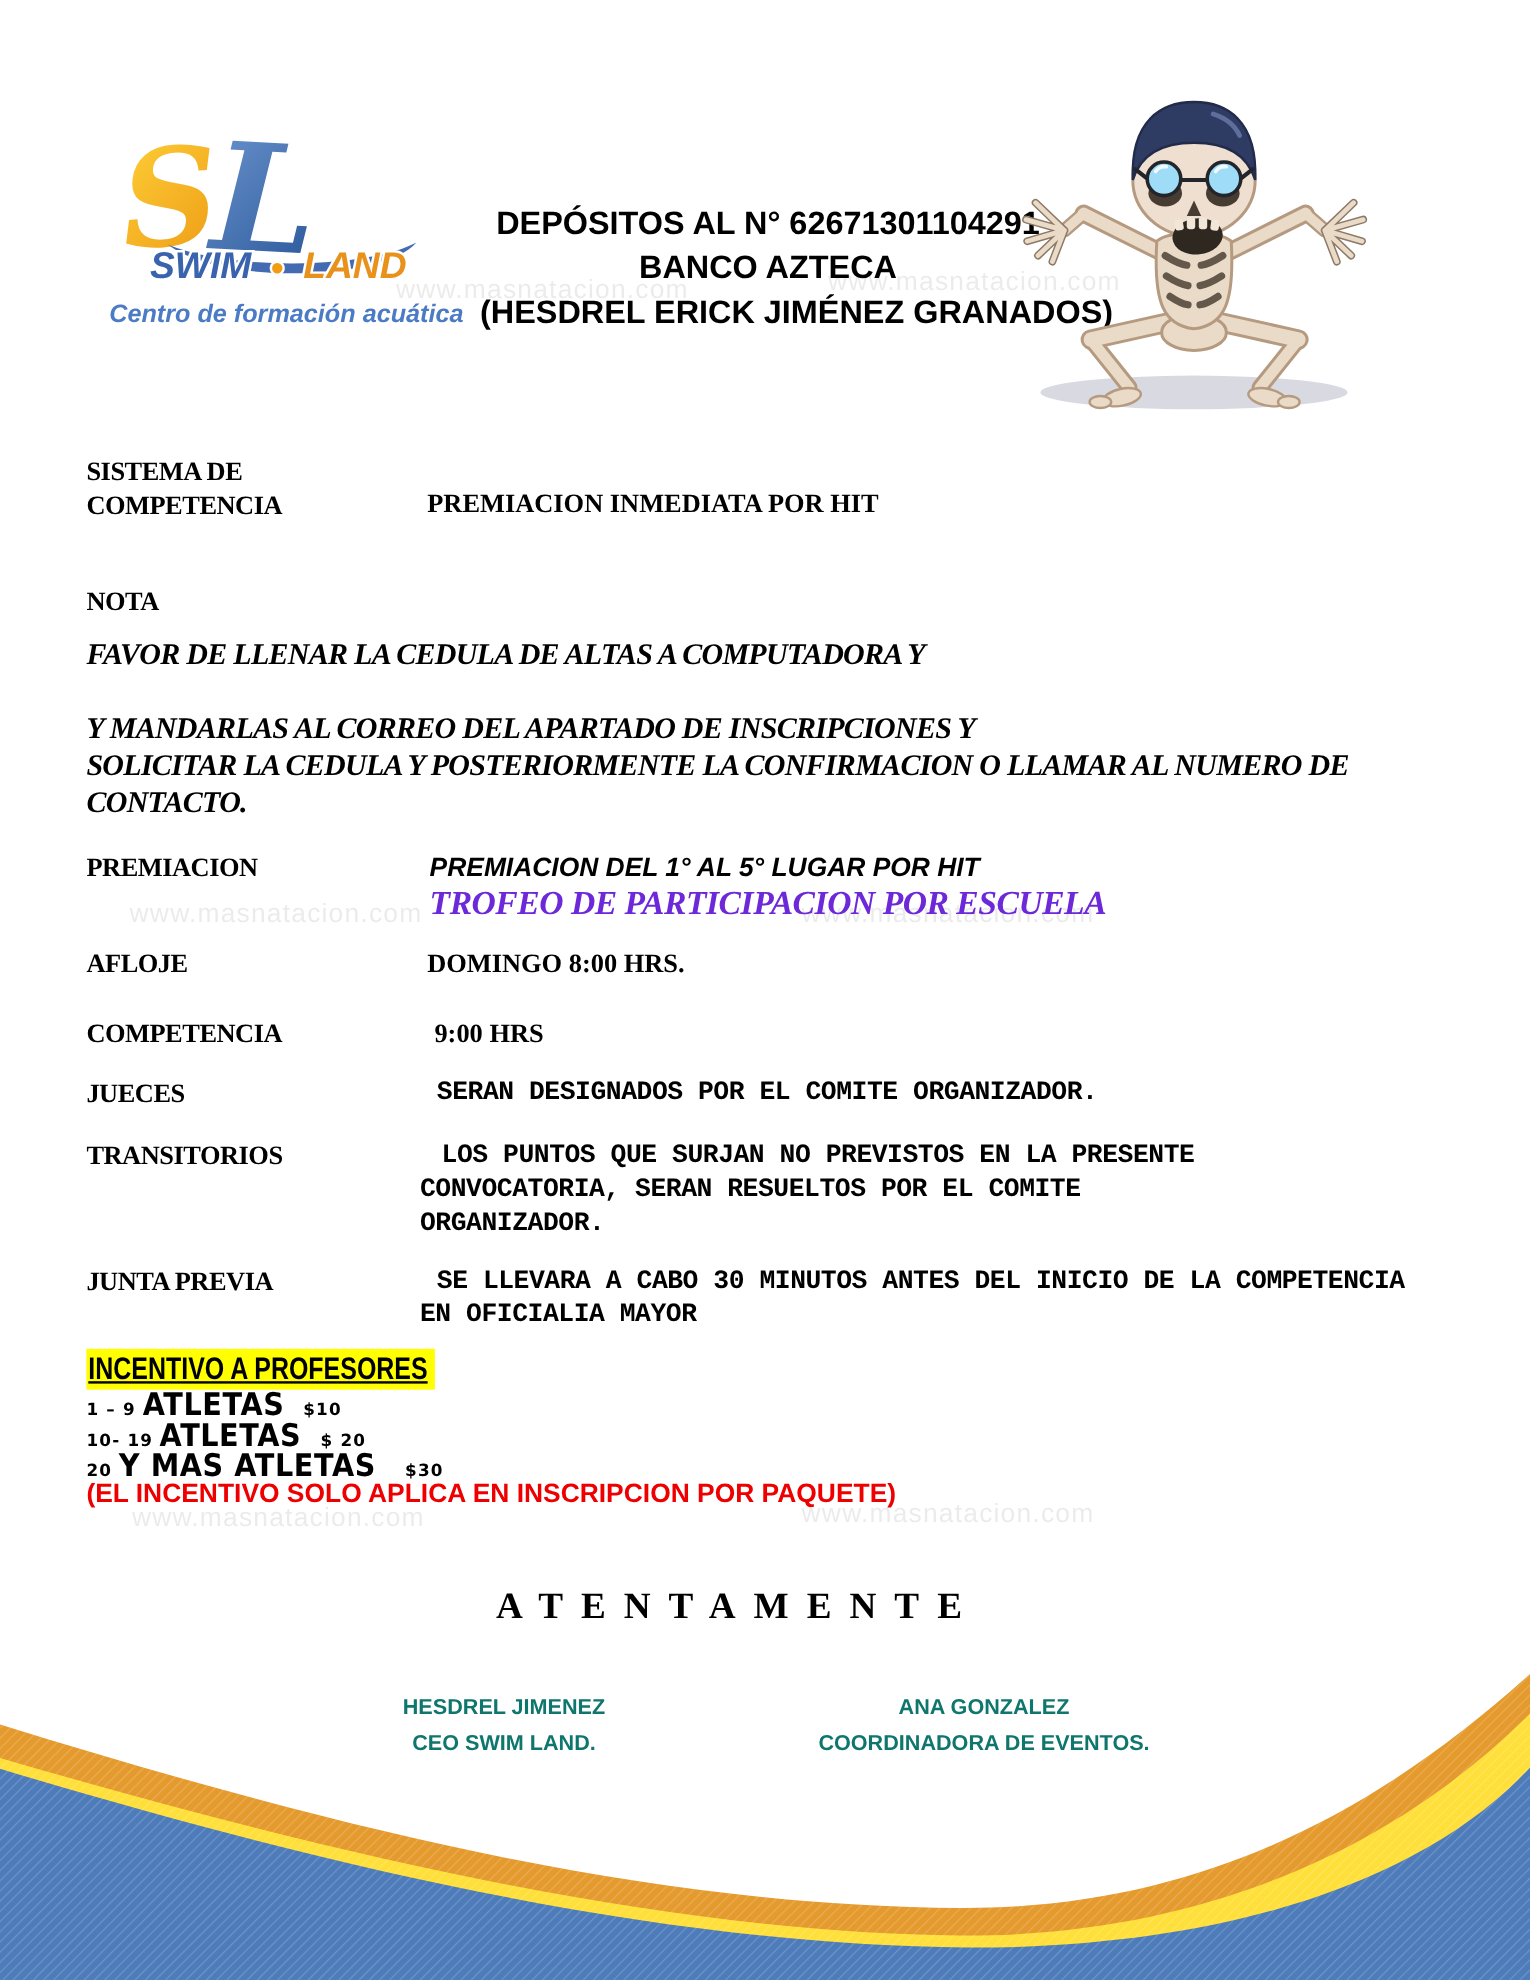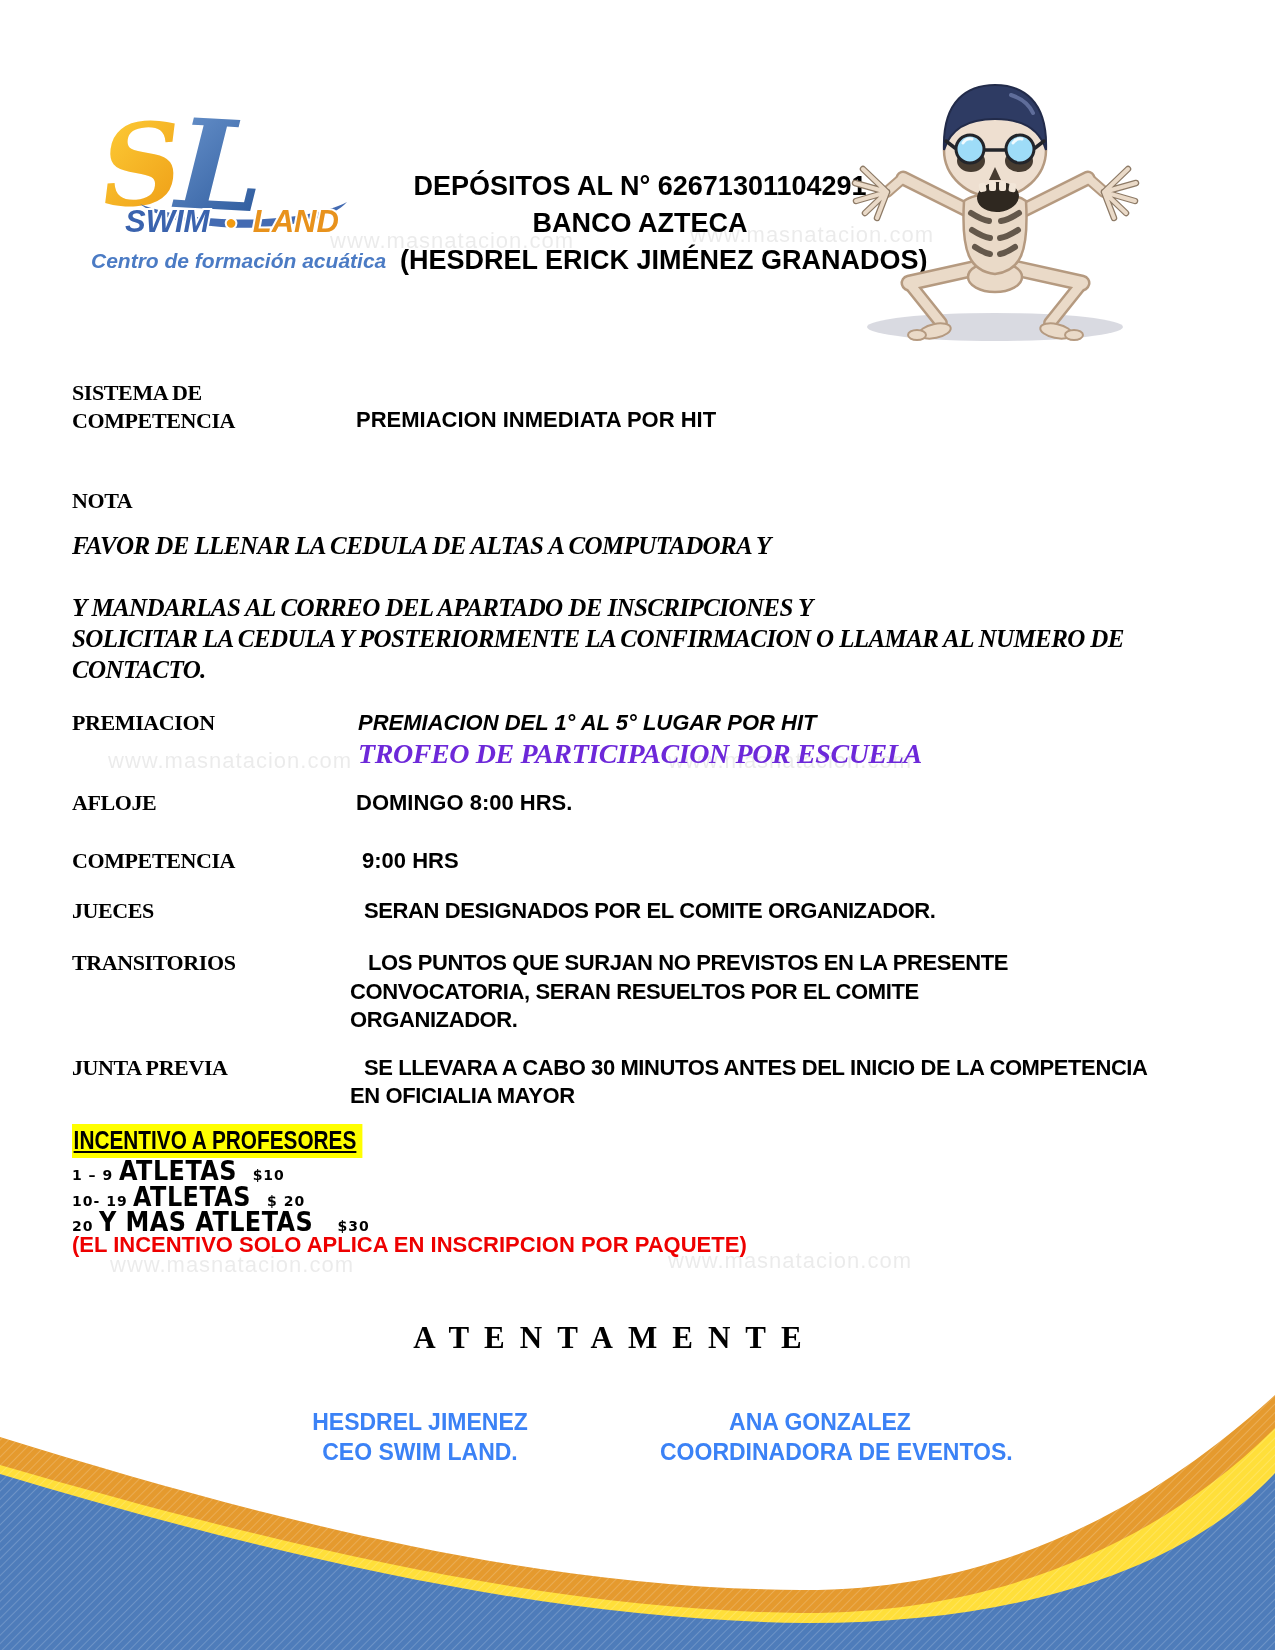--- a/index.html
+++ b/index.html
@@ -1,36 +1,36 @@
 <!DOCTYPE html>
 <html><head>
 <meta charset="utf-8">
 <style>
   html,body{margin:0;padding:0;background:#ffffff;}
   #page{position:relative;width:1275px;height:1650px;background:#ffffff;overflow:hidden;
         font-family:"Liberation Sans",sans-serif;}
   .abs{position:absolute;white-space:nowrap;}
   
   .lbl{font-family:"Liberation Serif",serif;font-weight:bold;font-size:22px;color:#000;letter-spacing:-0.4px;}
-  .serifval{font-family:Liberation Sans, sans-serif;font-weight:bold;font-size:22px;color:#000;letter-spacing:-0.4px;}
-  .sansval{font-family:Liberation Sans, sans-serif;font-weight:bold;font-size:22px;color:#000;}
+  .serifval{font-family:Liberation Mono, monospace;font-weight:bold;font-size:22px;color:#000;letter-spacing:-0.4px;}
+  .sansval{font-family:Liberation Serif, serif;font-weight:bold;font-size:22px;color:#000;}
   .sansitalic{font-family:"Liberation Sans",sans-serif;font-weight:bold;font-style:italic;font-size:22px;color:#000;}
   .serifitalic{font-family:"Liberation Serif",serif;font-weight:bold;font-style:italic;font-size:28px;color:#6d28d9;letter-spacing:-0.4px;}
   .para{font-family:"Liberation Serif",serif;font-weight:bold;font-style:italic;font-size:25px;color:#000;letter-spacing:-0.6px;}
   .deposit{font-family:"Liberation Sans",sans-serif;font-weight:bold;font-size:27px;line-height:37px;color:#000;text-align:center;}
   .wm{font-family:"Liberation Sans",sans-serif;font-weight:normal;font-size:22px;color:rgba(60,60,60,0.10);letter-spacing:1px;}
   .incentivo-title{display:inline-block;background:#ffff00;padding:1px 8px 2px 2px;
       font-family:"Liberation Sans",sans-serif;font-weight:bold;font-size:26px;color:#000;
       text-decoration:underline;transform:scaleX(0.80);transform-origin:left;letter-spacing:0px;}
   .tier{font-family:"DejaVu Sans",sans-serif;font-weight:bold;color:#000;}
   .tier-range,.tier-price{font-size:14px;letter-spacing:1px;}
   .tier-label{font-size:26px;letter-spacing:0.5px;transform:scaleX(0.92);display:inline-block;transform-origin:left;}
   .rednote{font-family:"Liberation Sans",sans-serif;font-weight:bold;font-size:22px;color:#ee0000;}
   .atent{font-family:"Liberation Serif",serif;font-weight:bold;font-size:31px;letter-spacing:15px;color:#000;text-align:center;}
-  .sig{font-family:"Liberation Sans",sans-serif;font-weight:bold;font-size:23px;line-height:30px;color:#3b82f6;text-align:center;}
+  .sig{font-family:"Liberation Sans",sans-serif;font-weight:bold;font-size:18px;line-height:30px;color:#0f766e;text-align:center;}
 </style>
 </head>
 <body>
 
 <div id="page">
 
   <div class="abs wm" style="left:330px;top:228px;">www.masnatacion.com</div>
   <div class="abs wm" style="left:690px;top:222px;">www.masnatacion.com</div>
   <div class="abs wm" style="left:108px;top:748px;">www.masnatacion.com</div>
   <div class="abs wm" style="left:668px;top:748px;">www.masnatacion.com</div>

